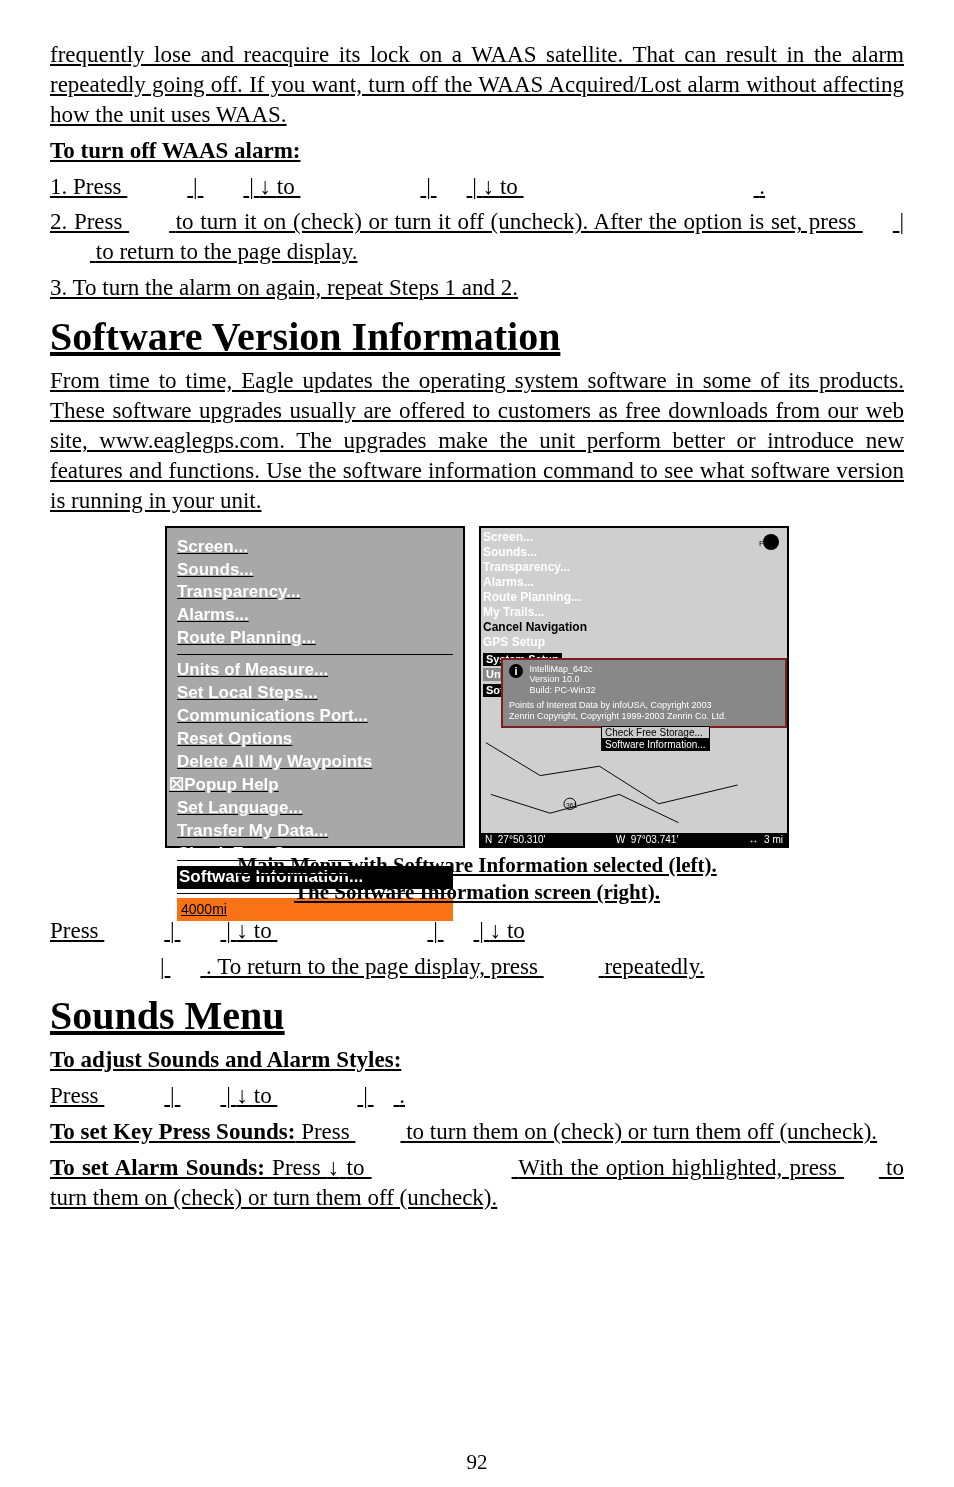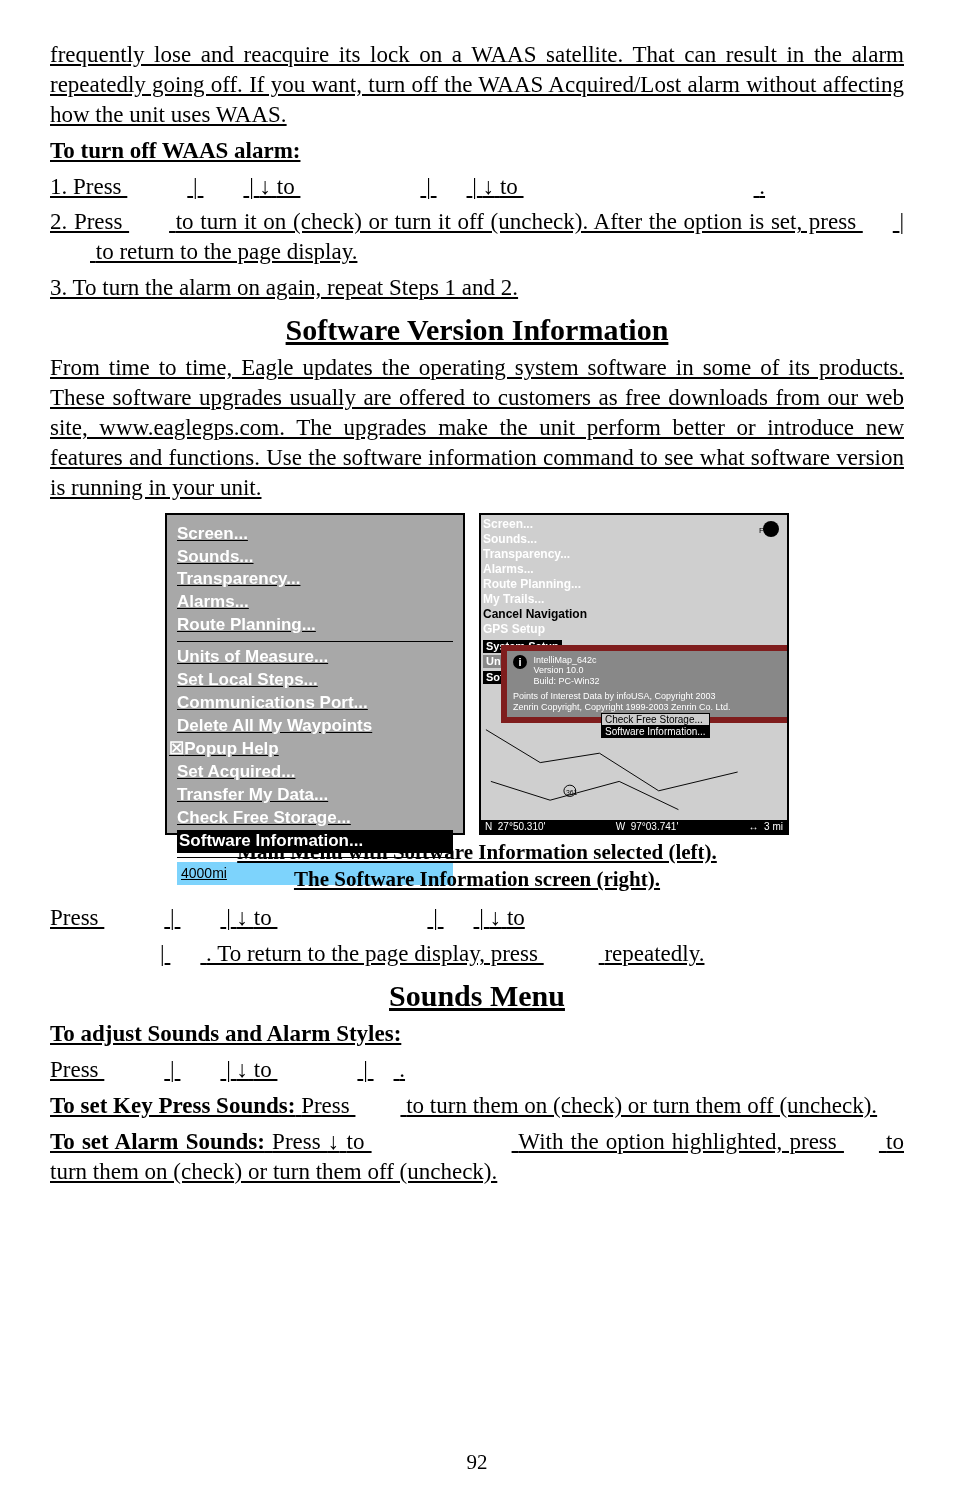--- a/index.html
+++ b/index.html
@@ -20,24 +20,23 @@
   .body-text {
     font-size: 23px;
     line-height: 1.3;
     text-align: justify;
     margin: 0 0 6px 0;
   }
   .body-text.left { text-align: left; }
   .bold { font-weight: bold; }
   .h2 {
     font-family: "Century Schoolbook", Georgia, serif;
-    font-size: 30px;
+    font-size: 40px;
     font-weight: bold;
     margin: 10px 0 6px 0;
-    text-align: center;
   }
   .figure-row {
     display: flex;
     justify-content: center;
     gap: 14px;
     margin: 10px 0 4px 0;
   }
   .screenshot {
     border: 2px solid #000;
     background: #d6d6d6;
@@ -56,21 +55,21 @@
     display: flex;
     flex-direction: column;
   }
   .shot-left .group { border-bottom: 1px solid #000; padding-bottom: 4px; margin-bottom: 4px; }
   .shot-left .group:last-child { border-bottom: none; }
   .shot-left .row { white-space: nowrap; }
   .shot-left .hl { background: #000; color: #fff; padding: 0 2px; }
   .shot-left .chk { font-family: Arial, sans-serif; }
   .shot-left .footer {
     margin-top: auto;
-    background: #7dd3fc;
+    background: #f97316;
     color: #000;
     font-weight: normal;
     font-size: 14px;
     padding: 2px 4px;
   }
   .shot-right {
     width: 310px;
     height: 322px;
     background: #cfcfcf;
     position: relative;
@@ -89,21 +88,21 @@
   .sr-menu .dim { color: #000000; }
   .sr-menu .tab-row { margin-top: 2px; }
   .sr-menu .tab { background:#888; color:#fff; padding:0 3px; font-size:11px; display:inline-block;}
   .sr-menu .tab.active { background:#000; }
   .sr-info-head { background:#000; color:#fff; font-size:11px; padding:0 3px; display:inline-block; margin-top:2px;}
   .sr-info-box {
     position: absolute;
     left: 20px; top: 130px;
     width: 270px;
     background: #888;
-    border: 6px solid #7f1d1d;
+    border: 2px solid #7f1d1d;
     color: #fff;
     font-size: 9px;
     padding: 4px 6px;
     line-height: 1.2;
   }
   .sr-info-box .i-icon {
     display:inline-block; width:14px; height:14px; border-radius:50%;
     background:#000; color:#fff; text-align:center; line-height:14px;
     font-size:11px; font-weight:bold; margin-right:4px; vertical-align:top;
   }
@@ -195,23 +194,24 @@
         <div class="row">Screen...</div>
         <div class="row">Sounds...</div>
         <div class="row">Transparency...</div>
         <div class="row">Alarms...</div>
         <div class="row">Route Planning...</div>
       </div>
       <div class="group">
         <div class="row">Units of Measure...</div>
         <div class="row">Set Local Steps...</div>
         <div class="row">Communications Port...</div>
+        <div class="row">Reset Options</div>
         <div class="row">Delete All My Waypoints</div>
         <div class="row" style="margin-left:-8px;"><span class="chk">☒</span><span>Popup Help</span></div>
-        <div class="row">Set Acquired...</div>
+        <div class="row">Set Language...</div>
         <div class="row">Transfer My Data...</div>
         <div class="row">Check Free Storage...</div>
         <div class="row hl">Software Information...</div>
       </div>
       <div class="footer">4000mi</div>
     </div>
 
     <div class="screenshot shot-right">
       <div class="compass">
         <svg viewBox="0 0 34 20">

